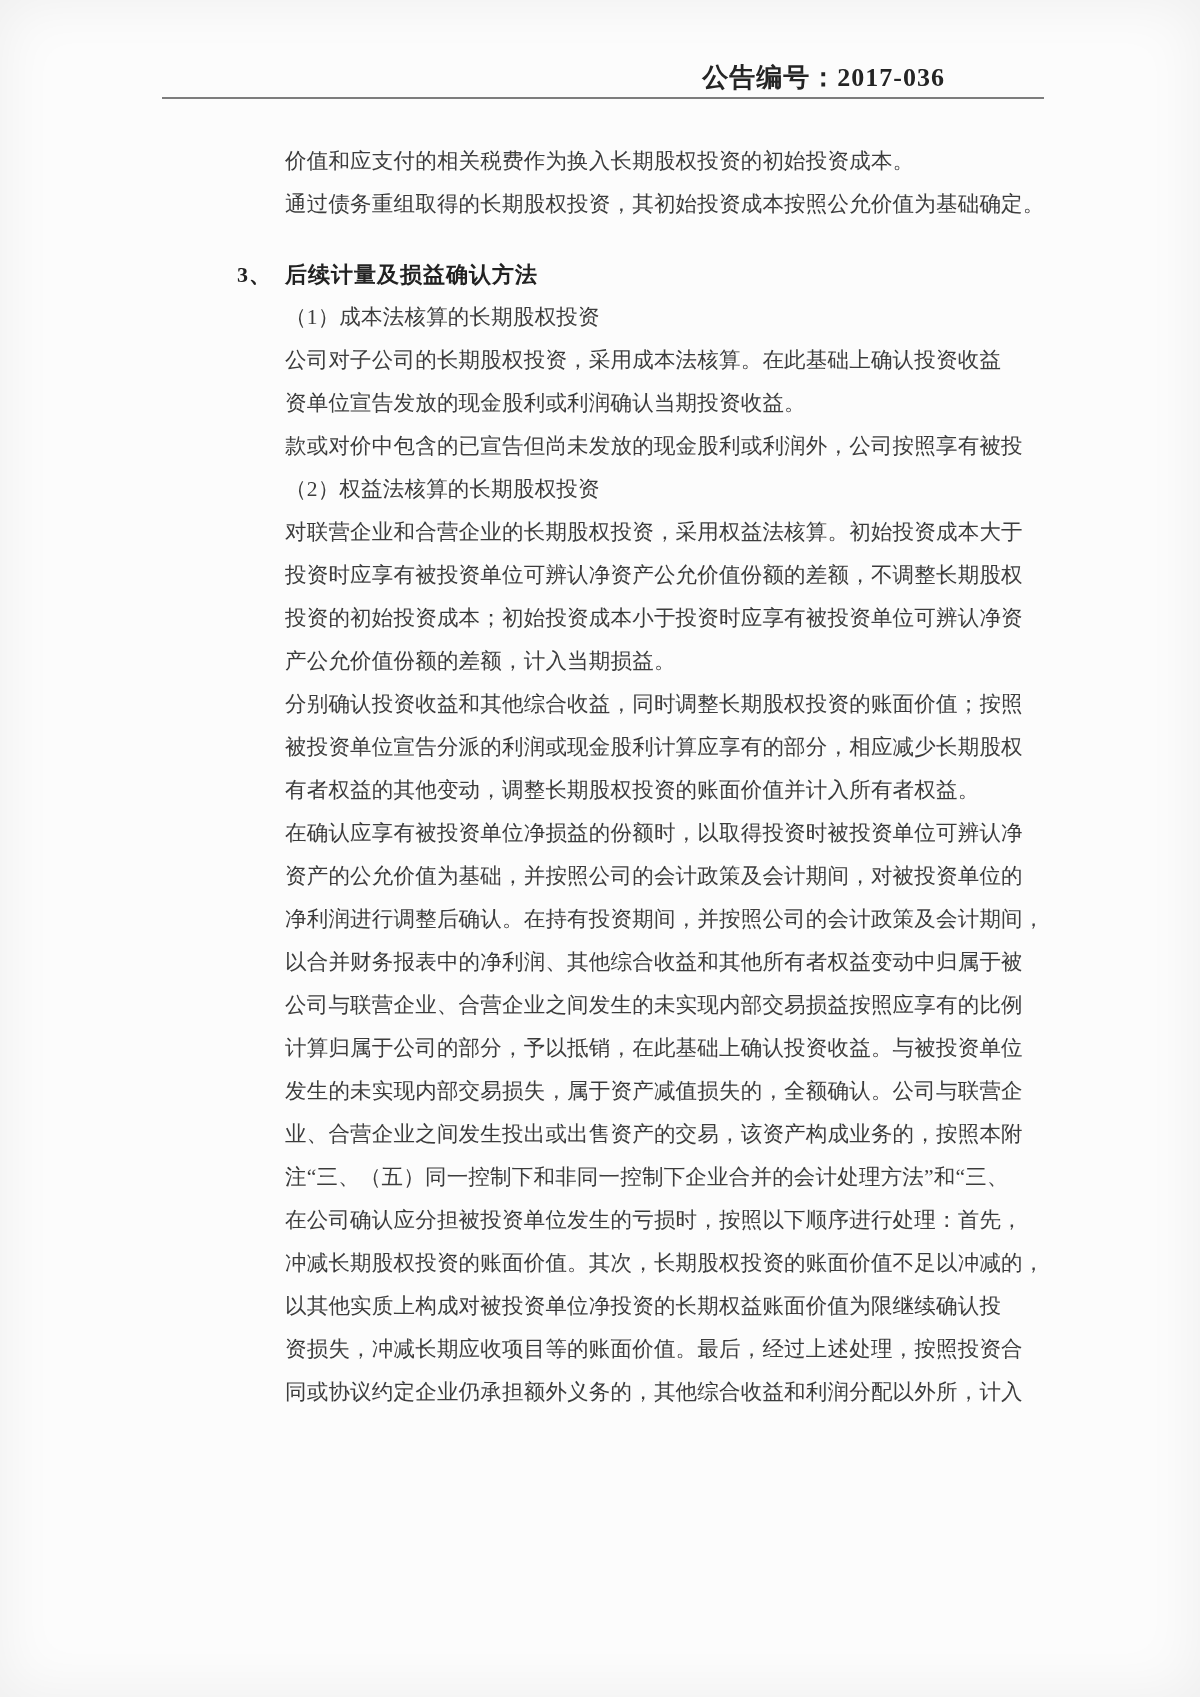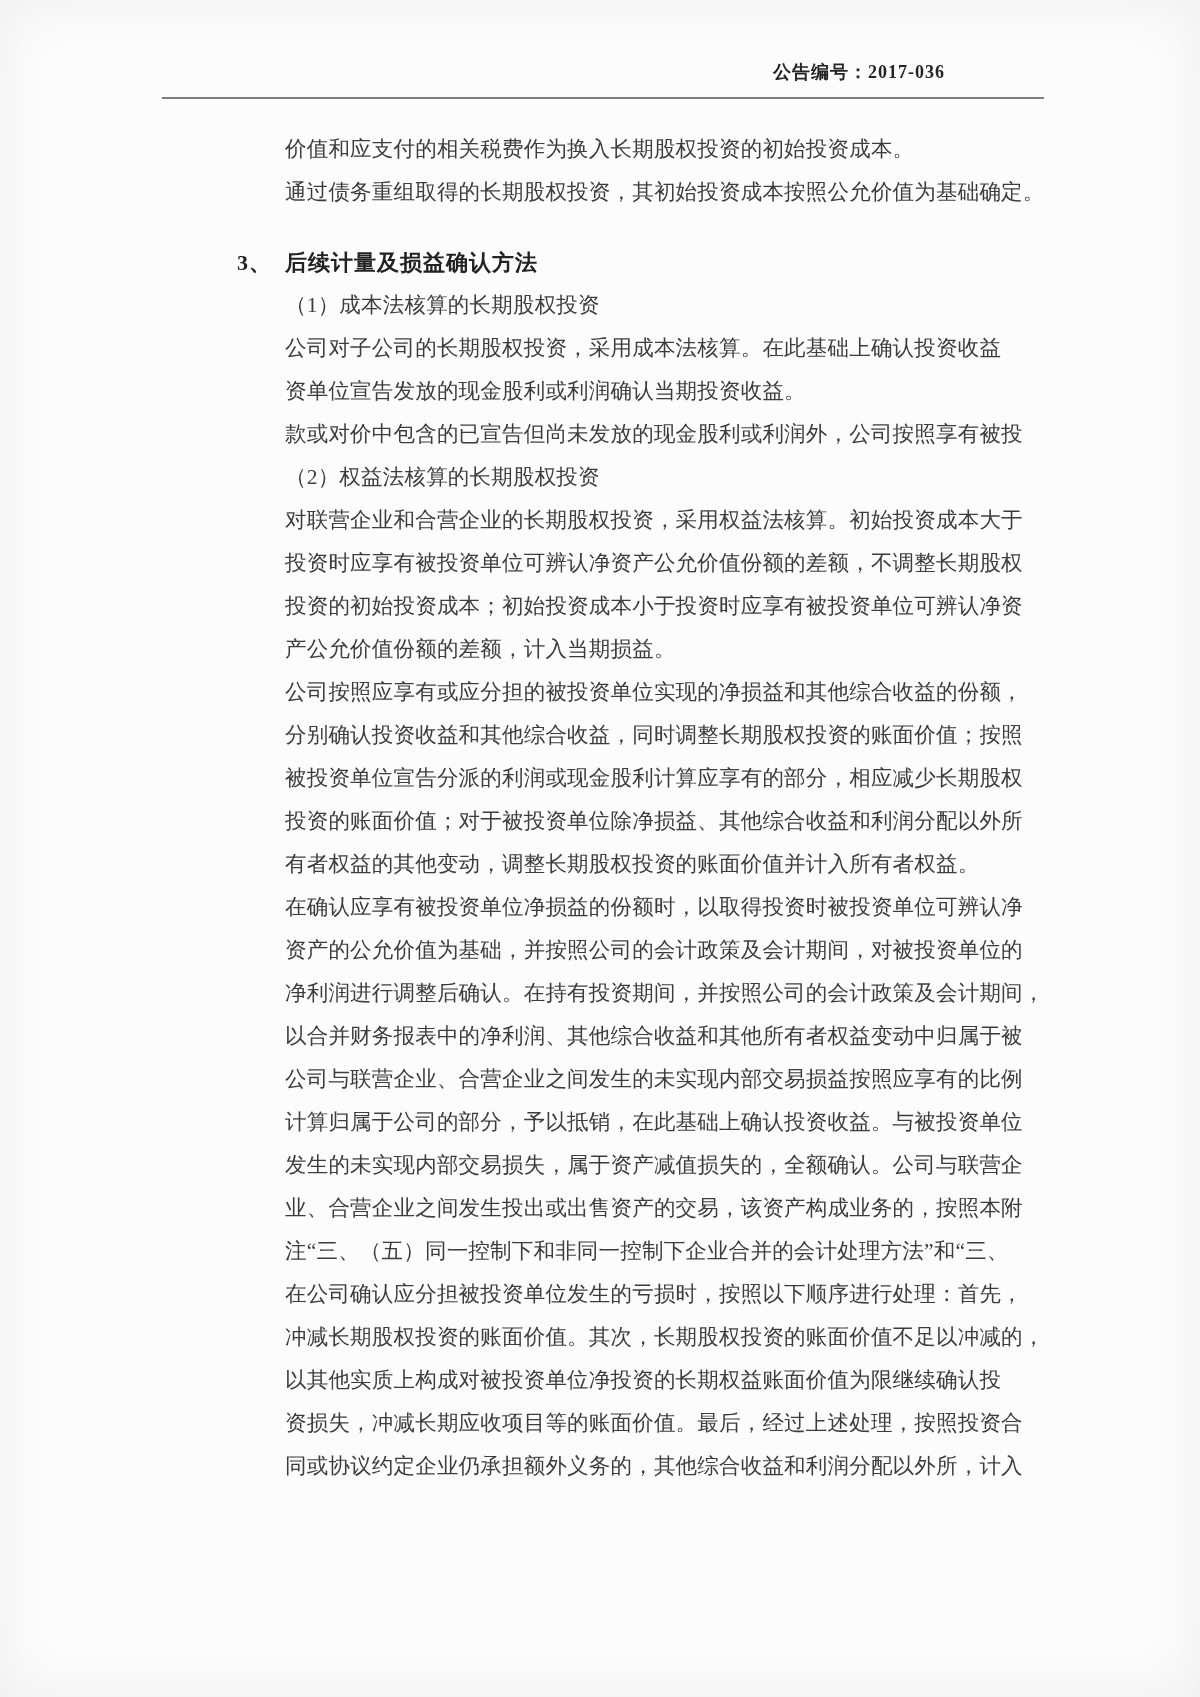--- a/index.html
+++ b/index.html
@@ -12,39 +12,39 @@
     position:relative;
     width:1200px;height:1697px;
     background:#fcfcfc;
     box-shadow:inset 0 0 60px rgba(0,0,0,0.06);
     overflow:hidden;
   }
   .notice-number{
     position:absolute;
     top:60px;
     right:255px;
-    font-size:18px;
+    font-size:26px;
     font-weight:bold;
     color:#242424;
     letter-spacing:1px;
     white-space:nowrap;
   }
   .header-rule{
     position:absolute;
     top:97px;
     left:162px;
     width:882px;
     height:0;
     border:none;
     border-top:2.5px solid #7d7d7d;
     margin:0;
   }
   .doc-body{
     position:absolute;
-    top:128px;
+    top:140px;
     left:285px;
     width:735px;
   }
   .line{
     position:relative;
     height:43px;
     line-height:43px;
     font-size:21.5px;
     color:#3c3c3c;
     white-space:nowrap;
@@ -80,24 +80,22 @@
       <div class="line heading"><span class="sec-num">3、</span><span>后续计量及损益确认方法</span></div>
       <div class="line body"><span>（1）成本法核算的长期股权投资</span></div>
       <div class="line body"><span>公司对子公司的长期股权投资，采用成本法核算。在此基础上确认投资收益</span></div>
       <div class="line body"><span>资单位宣告发放的现金股利或利润确认当期投资收益。</span></div>
       <div class="line body"><span>款或对价中包含的已宣告但尚未发放的现金股利或利润外，公司按照享有被投</span></div>
       <div class="line body"><span>（2）权益法核算的长期股权投资</span></div>
       <div class="line body"><span>对联营企业和合营企业的长期股权投资，采用权益法核算。初始投资成本大于</span></div>
       <div class="line body"><span>投资时应享有被投资单位可辨认净资产公允价值份额的差额，不调整长期股权</span></div>
       <div class="line body"><span>投资的初始投资成本；初始投资成本小于投资时应享有被投资单位可辨认净资</span></div>
       <div class="line body"><span>产公允价值份额的差额，计入当期损益。</span></div>
-      <div class="line body"><span>公司按照应享有或应分担的被投资单位实现的净损益和其他综合收益的份额，</span></div>
       <div class="line body"><span>分别确认投资收益和其他综合收益，同时调整长期股权投资的账面价值；按照</span></div>
       <div class="line body"><span>被投资单位宣告分派的利润或现金股利计算应享有的部分，相应减少长期股权</span></div>
-      <div class="line body"><span>投资的账面价值；对于被投资单位除净损益、其他综合收益和利润分配以外所</span></div>
       <div class="line body"><span>有者权益的其他变动，调整长期股权投资的账面价值并计入所有者权益。</span></div>
       <div class="line body"><span>在确认应享有被投资单位净损益的份额时，以取得投资时被投资单位可辨认净</span></div>
       <div class="line body"><span>资产的公允价值为基础，并按照公司的会计政策及会计期间，对被投资单位的</span></div>
       <div class="line body"><span>净利润进行调整后确认。在持有投资期间，并按照公司的会计政策及会计期间，</span></div>
       <div class="line body"><span>以合并财务报表中的净利润、其他综合收益和其他所有者权益变动中归属于被</span></div>
       <div class="line body"><span>公司与联营企业、合营企业之间发生的未实现内部交易损益按照应享有的比例</span></div>
       <div class="line body"><span>计算归属于公司的部分，予以抵销，在此基础上确认投资收益。与被投资单位</span></div>
       <div class="line body"><span>发生的未实现内部交易损失，属于资产减值损失的，全额确认。公司与联营企</span></div>
       <div class="line body"><span>业、合营企业之间发生投出或出售资产的交易，该资产构成业务的，按照本附</span></div>
       <div class="line body"><span>注“三、（五）同一控制下和非同一控制下企业合并的会计处理方法”和“三、</span></div>

